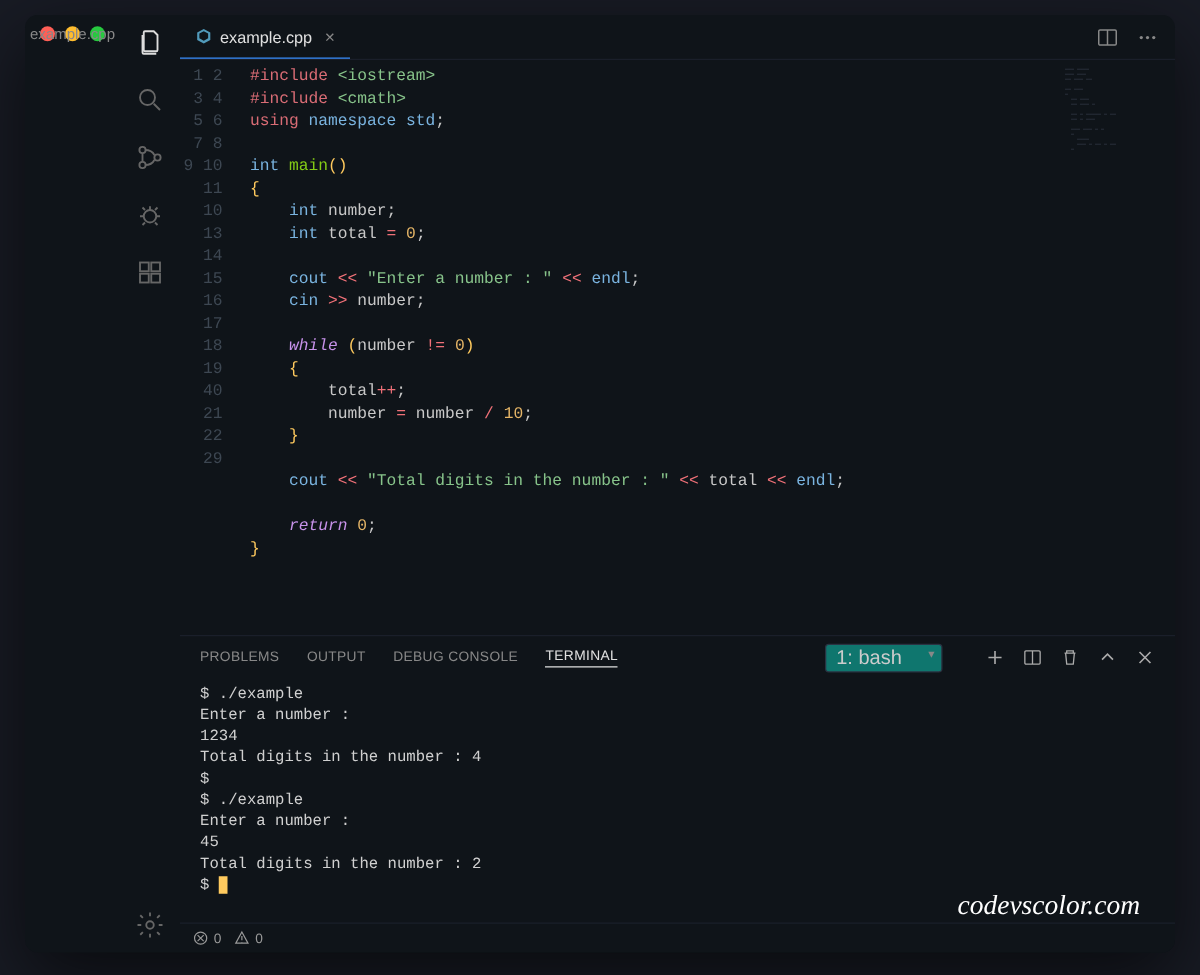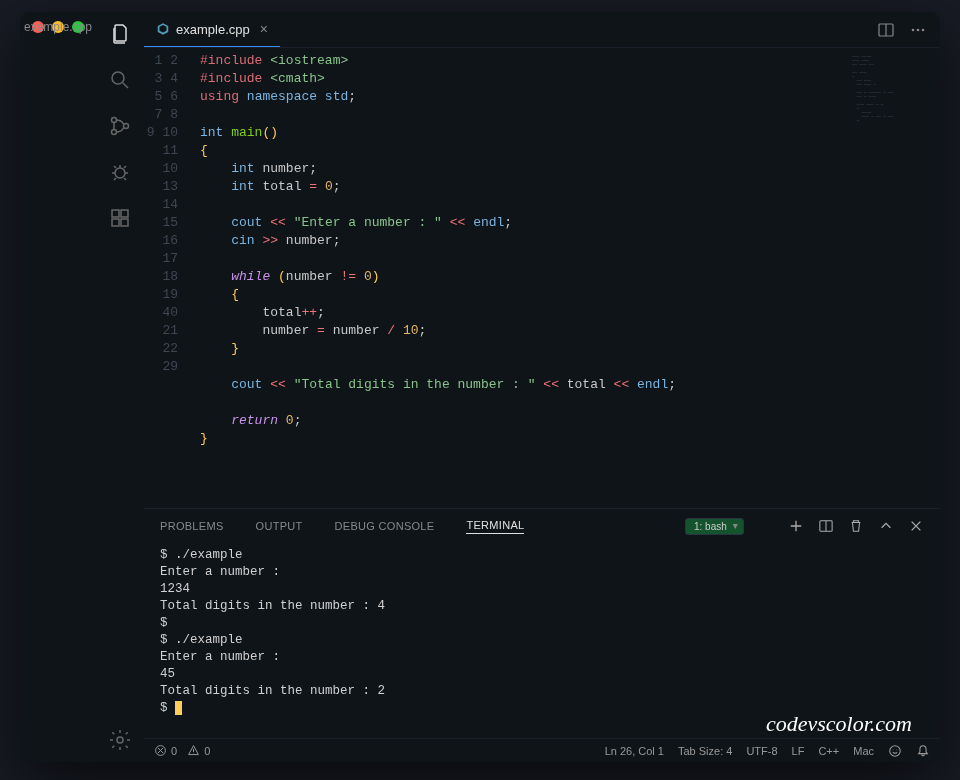--- a/index.html
+++ b/index.html
@@ -32,25 +32,25 @@
 .k-kw { color: #c792ea; } 
 .k-blue { color: #7ab4e0; } 
 .k-fn { color: #84cc16; } 
 .k-str { color: #87c38a; }
 .k-num { color: #e5b567; }
 .k-op { color: #f07178; }
 .k-brace { color: #ffca5e; }
 .k-var { color: #c8c8c8; }
 .minimap { position: absolute; right: 8px; top: 6px; width: 80px; height: 70px; color: #2e3642; font-size: 4px; line-height: 4px; opacity: .7; white-space: pre; overflow: hidden; }
 .panel { border-top: 1px solid #1a1f2a; display: flex; flex-direction: column; height: 230px; }
-.panel-tabs { display: flex; align-items: center; height: 34px; padding: 0 16px; gap: 32px; font-size: 11px; font-family: -apple-system, sans-serif; color: #888; letter-spacing: .3px; }
+.panel-tabs { display: flex; align-items: center; height: 34px; padding: 0 16px; gap: 22px; font-size: 11px; font-family: -apple-system, sans-serif; color: #888; letter-spacing: .3px; }
 .panel-tab { cursor: pointer; }
 .panel-tab.active { color: #e0e0e0; border-bottom: 1px solid #e0e0e0; padding-bottom: 2px; }
 .panel-spacer { flex: 1; }
-.term-select { background: #14532d; color: #ccc; border: 1px solid #2a3342; font-size: 10px; padding: 2px 16px 2px 8px; border-radius: 3px; appearance: none; position:relative;}
+.term-select { background: #0f766e; color: #ccc; border: 1px solid #2a3342; font-size: 16px; padding: 2px 31px 2px 8px; border-radius: 3px; appearance: none; position:relative;}
 .select-wrap{position:relative;}
 .select-wrap::after{content:'▾'; position:absolute; right:6px; top:2px; color:#888; font-size:10px; pointer-events:none;}
 .panel-action { color: #aaa; cursor: pointer; width: 16px; height:16px; display:flex; align-items:center; justify-content:center;}
 .panel-actions { display: flex; gap: 14px; align-items: center; margin-left: 12px; }
 .terminal { flex: 1; padding: 4px 16px; font-size: 12.5px; line-height: 17px; color: #d0d0d0; white-space: pre; position: relative; overflow:hidden;}
 .cursor-block { display: inline-block; width: 7px; height: 14px; background: #ffca5e; vertical-align: text-bottom; }
 .watermark { position: absolute; right: 28px; bottom: 6px; color: #ffffff; font-style: italic; font-family: cursive; font-size: 22px; }
 .statusbar { height: 24px; background: #0f1419; border-top: 1px solid #1a1f2a; display: flex; align-items: center; padding: 0 10px; font-size: 11px; color: #999; font-family: -apple-system,sans-serif; gap: 14px; }
 .sb-left { display: flex; align-items: center; gap: 10px; }
 .sb-right { margin-left: auto; display: flex; align-items: center; gap: 14px; }
@@ -274,35 +274,16 @@
               </svg>
             <span>0</span>
           </div>
           <div class="sb-item">
             <svg width="13" height="13" viewBox="0 0 16 16" stroke="currentColor" fill="none" stroke-width="1.2">
                 <path d="M8 2l6 11H2L8 2zM8 6v4M8 12v.5"></path>
               </svg>
             <span>0</span>
           </div>
         </div>
-        <div class="sb-right">
-          <div class="sb-item">Ln 26, Col 1</div>
-          <div class="sb-item">Tab Size: 4</div>
-          <div class="sb-item">UTF-8</div>
-          <div class="sb-item">LF</div>
-          <div class="sb-item">C++</div>
-          <div class="sb-item">Mac</div>
-          <div class="sb-item">
-              <svg width="14" height="14" viewBox="0 0 16 16" stroke="currentColor" fill="none" stroke-width="1.2">
-                <circle cx="8" cy="8" r="6"></circle>
-                <path d="M5.5 9.5c1 1.2 4 1.2 5 0M6 6.5v.5M10 6.5v.5"></path>
-              </svg>
-            </div>
-          <div class="sb-item">
-              <svg width="14" height="14" viewBox="0 0 16 16" stroke="currentColor" fill="none" stroke-width="1.2">
-                <path d="M8 2c-2 0-3.5 1.5-3.5 4v3L3 11h10l-1.5-2V6C11.5 3.5 10 2 8 2zM6.5 12a1.5 1.5 0 0 0 3 0"></path>
-              </svg>
-            </div>
-        </div>
       </div>
     </div>
   </div>
 </div>
 
 </body></html>

